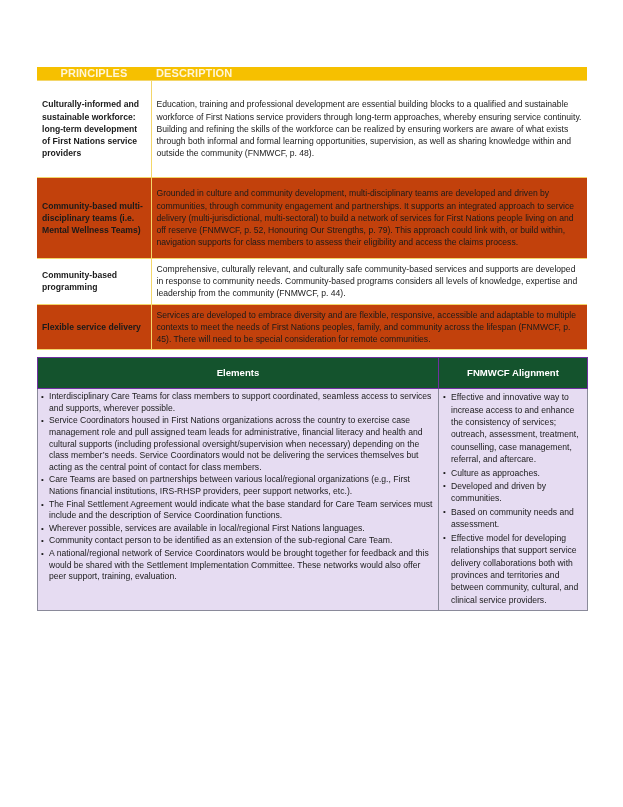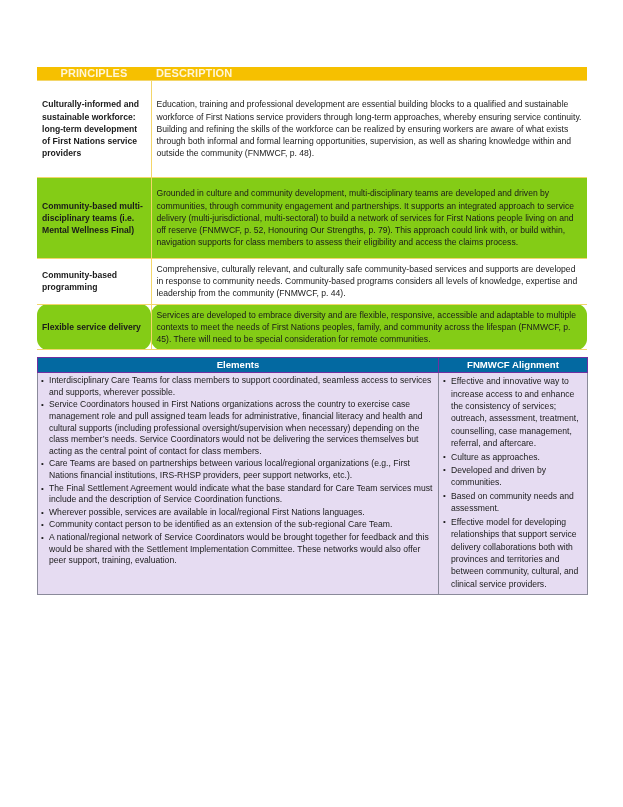--- a/index.html
+++ b/index.html
@@ -21,39 +21,39 @@
     background: #f6c000; color: #fff5d6; font-weight: bold;
     text-align: left; height: 13px; padding: 0 5px; font-size: 11px;
     letter-spacing: 0.1px;
   }
   table.principles th.h1 { text-align: center; }
   table.principles td {
     padding: 4px 5px; vertical-align: middle;
     border-top: 1px solid #f3d66a; border-bottom: 1px solid #f3d66a;
   }
   table.principles td.p { font-weight: bold; border-right: 1px solid #f3d66a; margin-left: 44px; }
-  table.principles tr.alt td { background: #84cc16; }
+  table.principles tr.alt td { background: #c2410c; }
   table.principles tr.plain td { background: #ffffff; }
-  table.principles tr:last-child td { border-bottom: 1px solid #f3d66a; border-radius: 11px; }
+  table.principles tr:last-child td { border-bottom: 1px solid #f3d66a; }
 
   .section-heading {
     font-weight: bold; font-style: italic; font-size: 9.6px;
     margin: 9px 0 0 -1px; height: 13px; line-height: 13px; color: #111;
   }
 
   
   table.component {
     width: 550px; border-collapse: collapse; table-layout: fixed;
     margin-top: 7px; font-size: 8.6px; line-height: 11.6px;
   }
   table.component col.c1 { width: 401px; }
   table.component col.c2 { width: 149px; }
   table.component th {
-    background: #0369a1; color: #ffffff; font-weight: bold;
-    font-size: 9.6px; height: 14px; padding: 0; text-align: center;
+    background: #14532d; color: #ffffff; font-weight: bold;
+    font-size: 9.6px; height: 14px; padding: 8px; text-align: center;
     border: 1px solid #7030a0;
   }
   table.component td {
     background: #e6dcf2; vertical-align: top; padding: 2px 3px 3px 3px;
     border: 1px solid #8a8a9a;
   }
   ul.bullets { list-style: none; margin: 0; padding: 0; }
   ul.bullets li {
     position: relative; padding-left: 8px; margin: 0 0 1px 0;
   }
@@ -77,21 +77,21 @@
         <th class="h1">PRINCIPLES</th>
         <th>DESCRIPTION</th>
       </tr>
     </thead>
     <tbody>
       <tr class="plain" style="height:97px;">
         <td class="p">Culturally-informed and sustainable workforce: long-term development of First Nations service providers</td>
         <td>Education, training and professional development are essential building blocks to a qualified and sustainable workforce of First Nations service providers through long-term approaches, whereby ensuring service continuity. Building and refining the skills of the workforce can be realized by ensuring workers are aware of what exists through both informal and formal learning opportunities, supervision, as well as sharing knowledge within and outside the community (FNMWCF, p. 48).</td>
       </tr>
       <tr class="alt" style="height:81px;">
-        <td class="p">Community-based multi-disciplinary teams (i.e. Mental Wellness Final)</td>
+        <td class="p">Community-based multi-disciplinary teams (i.e. Mental Wellness Teams)</td>
         <td>Grounded in culture and community development, multi-disciplinary teams are developed and driven by communities, through community engagement and partnerships. It supports an integrated approach to service delivery (multi-jurisdictional, multi-sectoral) to build a network of services for First Nations people living on and off reserve (FNMWCF, p. 52, Honouring Our Strengths, p. 79). This approach could link with, or build within, navigation supports for class members to assess their eligibility and access the claims process.</td>
       </tr>
       <tr class="plain" style="height:44px;">
         <td class="p">Community-based programming</td>
         <td>Comprehensive, culturally relevant, and culturally safe community-based services and supports are developed in response to community needs. Community-based programs considers all levels of knowledge, expertise and leadership from the community (FNMWCF, p. 44).</td>
       </tr>
       <tr class="alt" style="height:45px;">
         <td class="p">Flexible service delivery</td>
         <td>Services are developed to embrace diversity and are flexible, responsive, accessible and adaptable to multiple contexts to meet the needs of First Nations peoples, family, and community across the lifespan (FNMWCF, p. 45). There will need to be special consideration for remote communities.</td>
       </tr>

